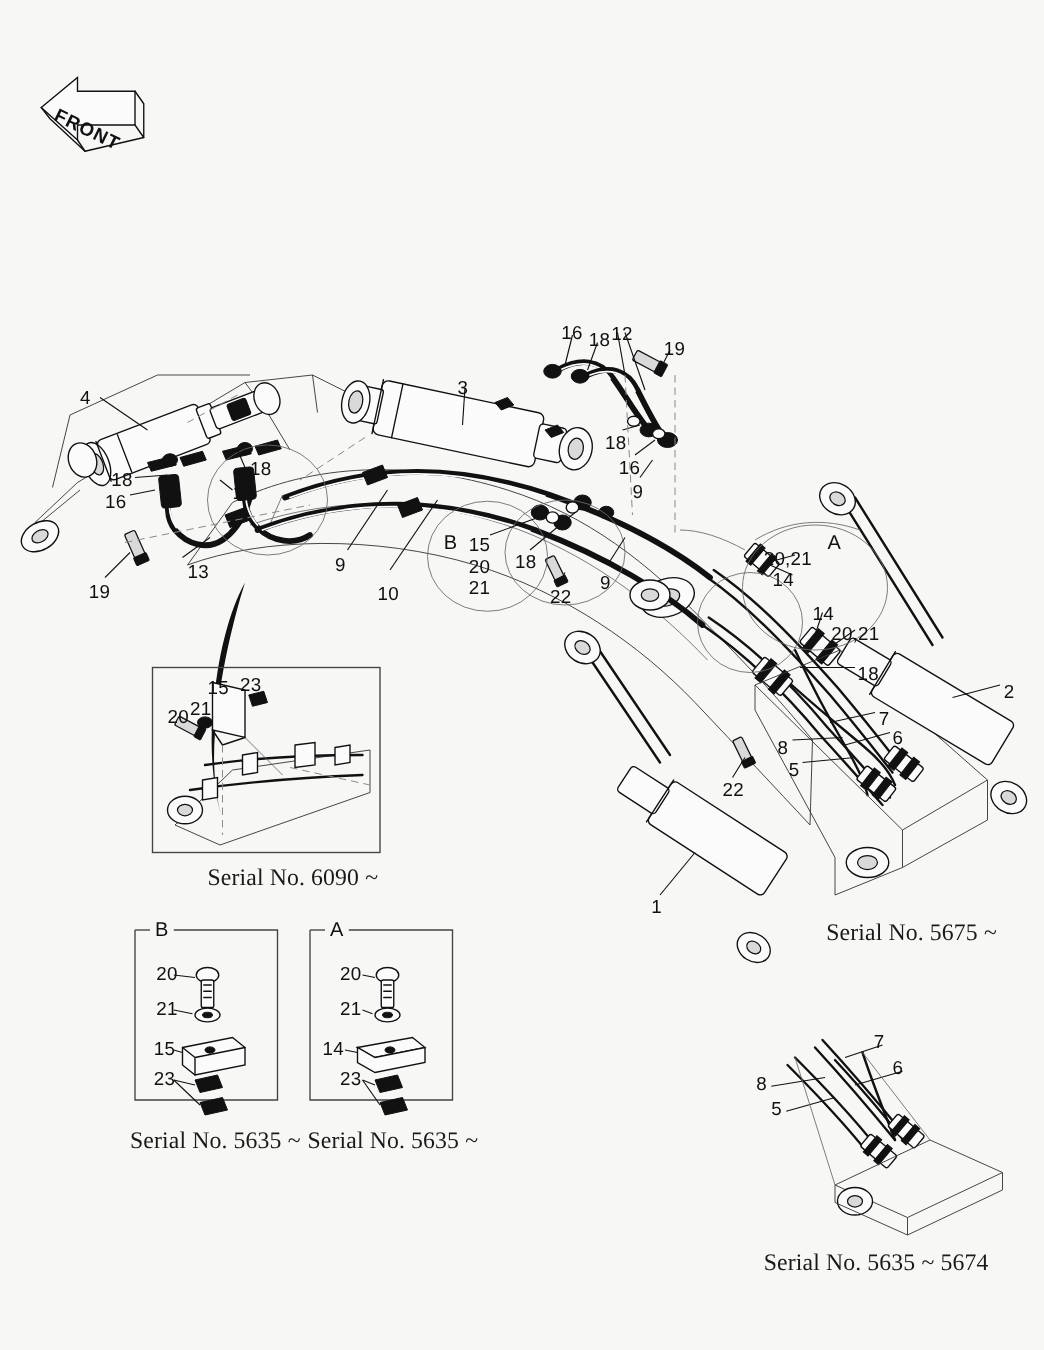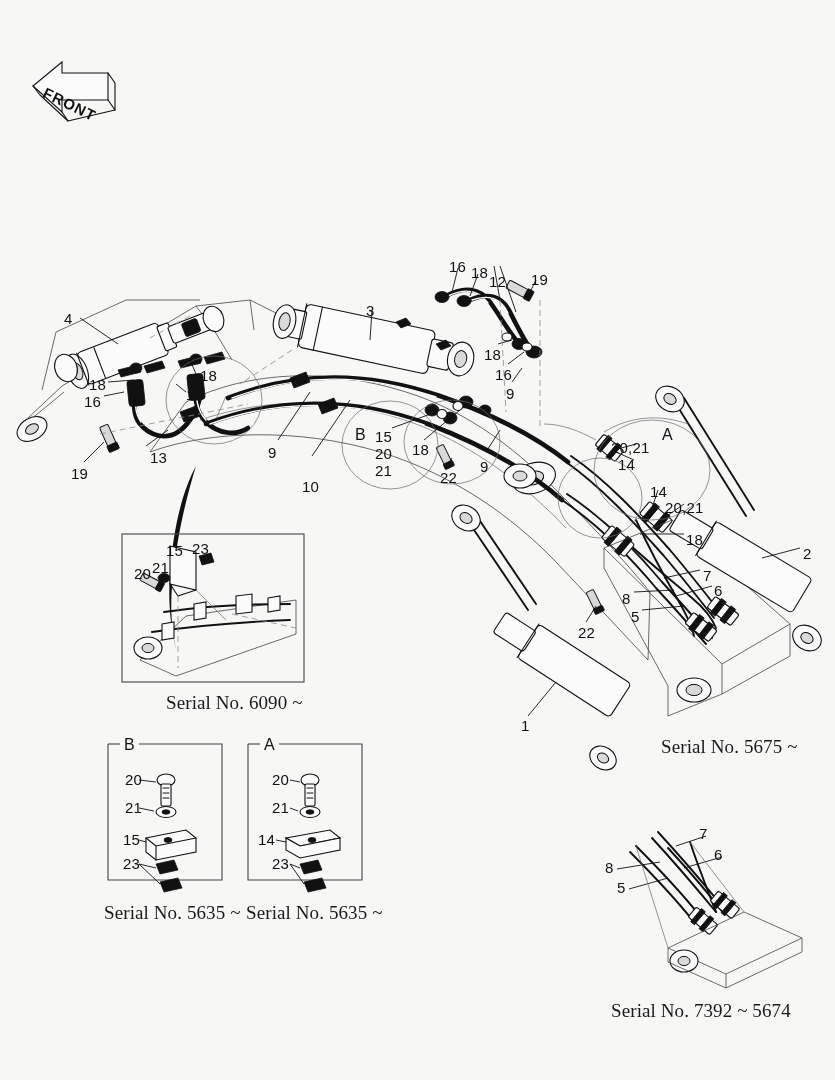--- a/index.html
+++ b/index.html
@@ -470,27 +470,27 @@
   <div class="lbl" id="c1" style="left:64px;top:311px;">4</div>
   <div class="lbl" id="c2" style="left:89px;top:377px;">18</div>
   <div class="lbl" id="c3" style="left:84px;top:394px;">16</div>
   <div class="lbl" id="c4" style="left:200px;top:368px;">18</div>
   <div class="lbl" id="c5" style="left:186px;top:387px;">16</div>
   <div class="lbl" id="c6" style="left:130px;top:450px;margin-left:20px;">13</div>
   <div class="lbl" id="c7" style="left:71px;top:466px;">19</div>
   <div class="lbl" id="c8" style="left:366px;top:303px;">3</div>
   <div class="lbl" id="c9" style="left:449px;top:259px;">16</div>
   <div class="lbl" id="c10" style="left:471px;top:265px;">18</div>
-  <div class="lbl" id="c11" style="left:489px;top:274px;">12</div>
+  <div class="lbl" id="c11" style="left:489px;top:260px;">12</div>
   <div class="lbl" id="c12" style="left:531px;top:272px;">19</div>
   <div class="lbl" id="c13" style="left:484px;top:347px;">18</div>
   <div class="lbl" id="c14" style="left:495px;top:367px;">16</div>
   <div class="lbl" id="c15" style="left:506px;top:386px;">9</div>
   <div class="lbl" id="c16" style="left:268px;top:445px;">9</div>
-  <div class="lbl" id="c17" style="left:302px;top:479px;">10</div>
+  <div class="lbl" id="c17" style="left:302px;top:468px;">10</div>
   <div class="lbl big" id="c18" style="left:355px;top:427px;">B</div>
   <div class="lbl" id="c19" style="left:375px;top:429px;">15</div>
   <div class="lbl" id="c20" style="left:375px;top:446px;">20</div>
   <div class="lbl" id="c21" style="left:375px;top:463px;">21</div>
   <div class="lbl" id="c22" style="left:412px;top:442px;">18</div>
   <div class="lbl" id="c23" style="left:440px;top:470px;">22</div>
   <div class="lbl" id="c24" style="left:480px;top:459px;">9</div>
   <div class="lbl big" id="c25" style="left:662px;top:427px;">A</div>
   <div class="lbl" id="c26" style="left:611px;top:440px;">20,21</div>
   <div class="lbl" id="c27" style="left:618px;top:457px;">14</div>
@@ -524,15 +524,15 @@
   <div class="lbl" style="left:258px;top:832px;">14</div>
   <div class="lbl" style="left:272px;top:856px;">23</div>
   <div class="cap" style="left:246px;top:902px;">Serial No. 5635 ~</div>
 
   <div class="cap" style="left:661px;top:736px;">Serial No. 5675 ~</div>
 
   <div class="lbl" style="left:699px;top:826px;">7</div>
   <div class="lbl" style="left:714px;top:847px;">6</div>
   <div class="lbl" style="left:605px;top:860px;">8</div>
   <div class="lbl" style="left:617px;top:880px;">5</div>
-  <div class="cap" style="left:611px;top:1000px;">Serial No. 7392 ~ 5674</div>
+  <div class="cap" style="left:611px;top:1000px;">Serial No. 5635 ~ 5674</div>
 
 </div>
 
 </body></html>

